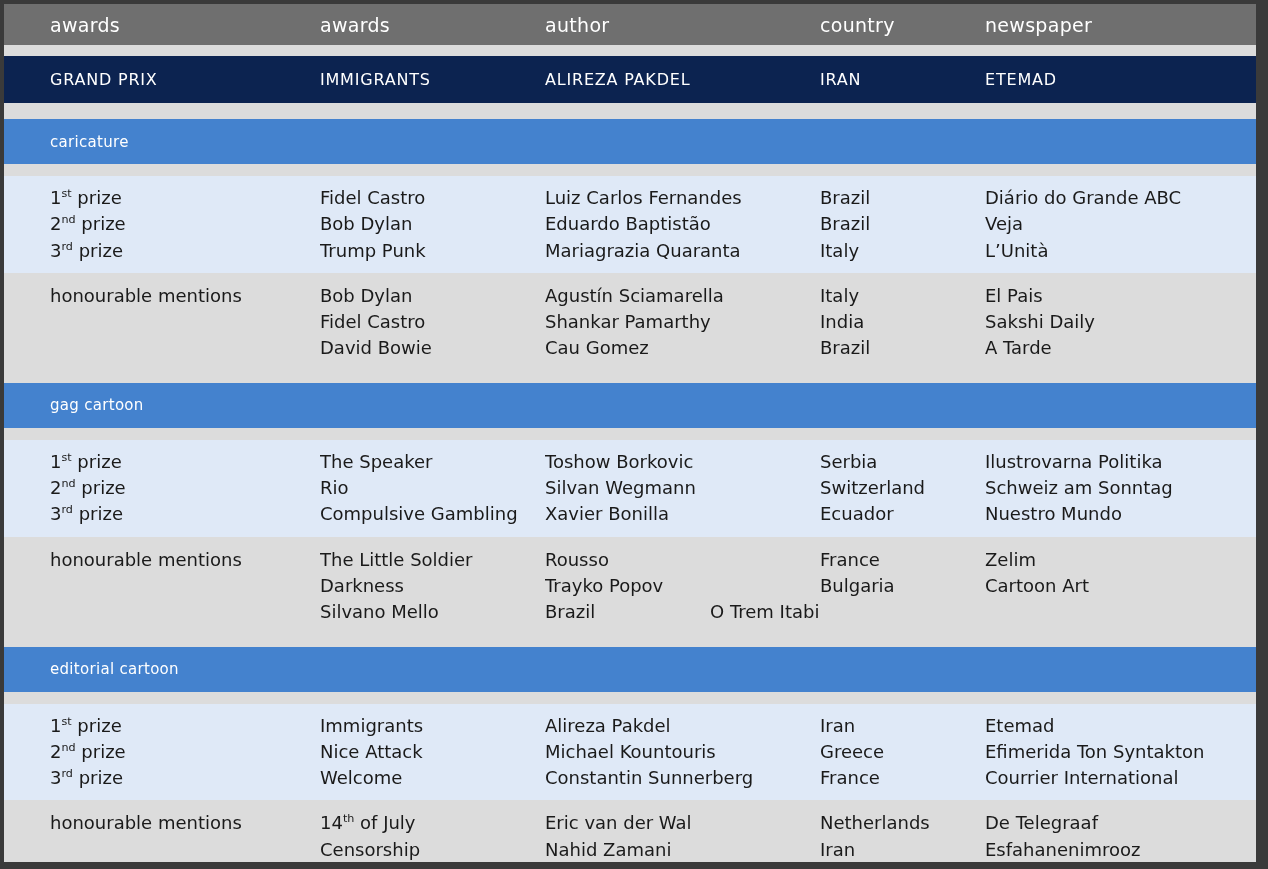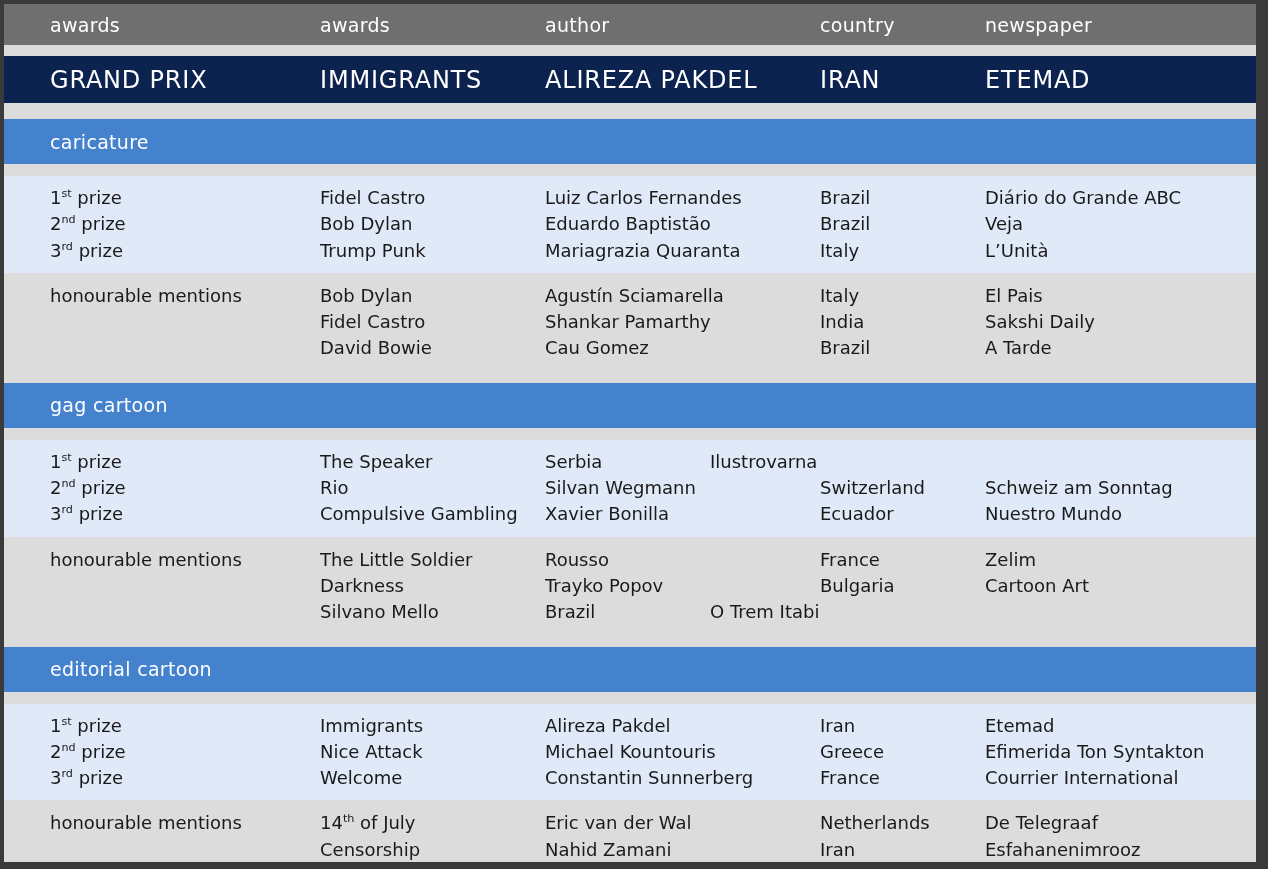--- a/index.html
+++ b/index.html
@@ -61,34 +61,34 @@
   .gap-9  { height: 9px; }
 
   
   .grandprix-row {
     background: #0c2350;
     height: 47px;
     align-items: center;
   }
   .grandprix-row .cell {
     color: #ffffff;
-    font-size: 24px;
+    font-size: 16px;
     letter-spacing: 0.8px;
   }
 
   
   .category-row {
     background: #4482ce;
     height: 45px;
     align-items: center;
     display: flex;
   }
   .category-row .cat-label {
     color: #ffffff;
-    font-size: 19px;
+    font-size: 15px;
     padding-left: 46px;
     letter-spacing: 0.3px;
   }
 
   
   .prize-block {
     background: #dfe9f7;
     padding: 9px 8px 9px 0;
   }
   
@@ -202,20 +202,21 @@
         <div class="gap gap-9"></div>
         <div class="row category-row">
           <div class="cat-label">gag cartoon</div>
         </div>
         <div class="gap gap-12"></div>
         <div class="prize-block">
           <div class="data-row">
             <div class="cell"></div>
             <div class="cell awards-cell">1<sup>st</sup> prize</div>
             <div class="cell">The Speaker</div>
+            <div class="cell">Toshow Borkovic</div>
             <div class="cell"><span style="display: inline-block; width: 165px;">Serbia</span><span>Ilustrovarna Politika</span></div>
           </div>
           <div class="data-row">
             <div class="cell"></div>
             <div class="cell awards-cell">2<sup>nd</sup> prize</div>
             <div class="cell">Rio</div>
             <div class="cell">Silvan Wegmann</div>
             <div class="cell"><span style="display: inline-block; width: 165px;">Switzerland</span><span>Schweiz am Sonntag</span></div>
           </div>
           <div class="data-row">

